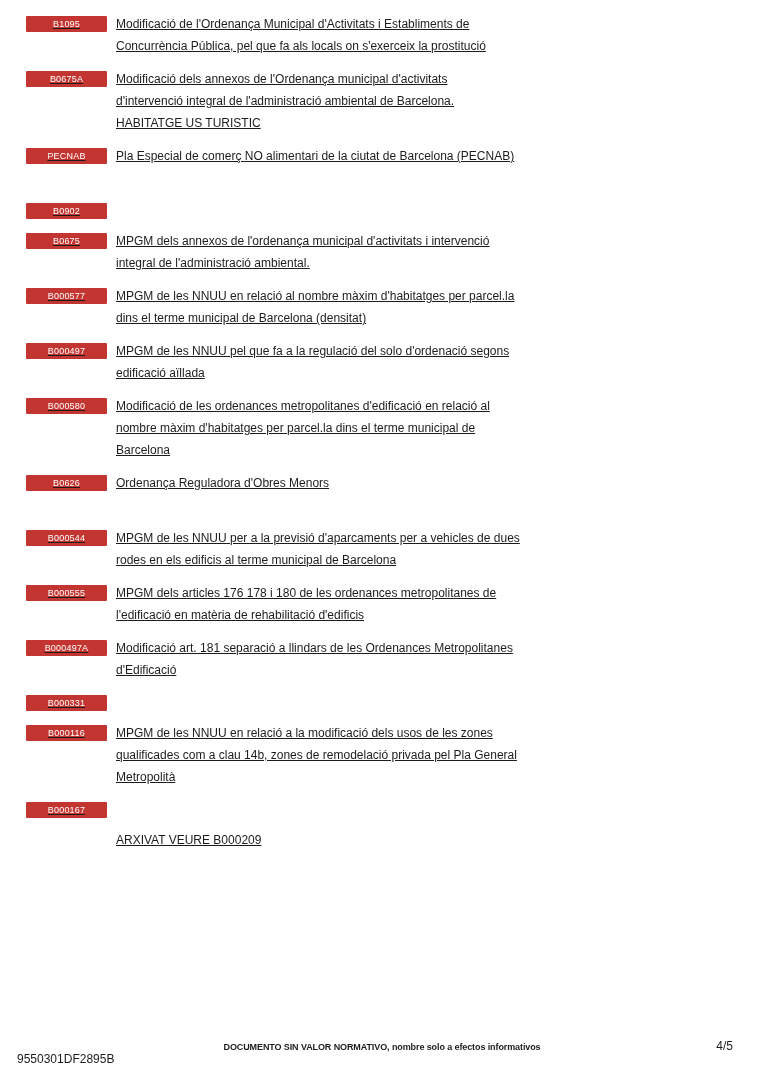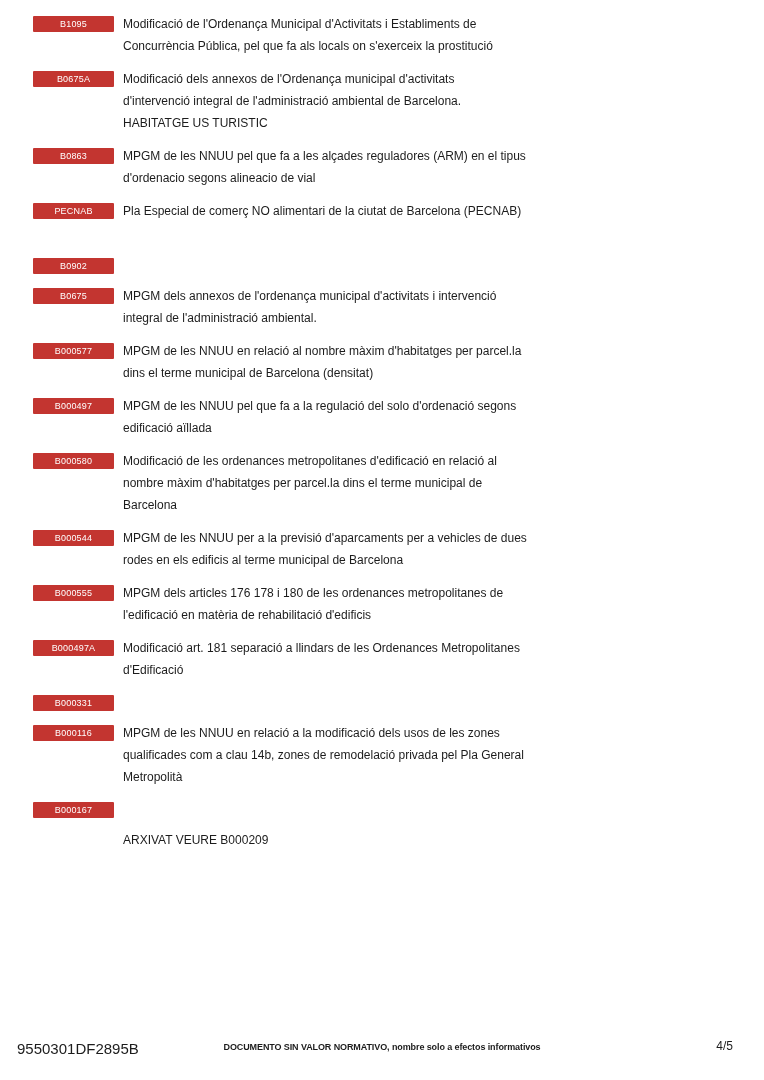--- a/index.html
+++ b/index.html
@@ -13,21 +13,22 @@
     position: relative;
     overflow: hidden;
   }
   .page {
     position: relative;
     width: 764px;
     height: 1080px;
     background: #ffffff;
   }
   .items {
-    padding: 13px 0 0 33px;
+    padding: 13px 0 0 26px;
+    text-decoration: underline;
   }
   .item {
     display: flex;
     align-items: flex-start;
     margin-bottom: 11px;
   }
   .badge {
     box-sizing: border-box;
     width: 81px;
     min-width: 81px;
@@ -57,22 +58,22 @@
   .footer {
     position: absolute;
     left: 0;
     top: 1036px;
     width: 764px;
     height: 24px;
   }
   .footer .ref {
     position: absolute;
     left: 17px;
-    top: 4px;
-    font-size: 15px;
+    top: 16px;
+    font-size: 12px;
   }
   .footer .notice {
     position: absolute;
     left: 50%;
     transform: translateX(-50%);
     top: 6px;
     font-size: 9px;
     font-weight: bold;
     letter-spacing: -0.1px;
     white-space: nowrap;
@@ -96,25 +97,20 @@
 Concurrència Pública, pel que fa als locals on s'exerceix la prostitució</span>
     </div>
 
     <div class="item">
       <span class="badge">B0675A</span>
       <span class="text">Modificació dels annexos de l'Ordenança municipal d'activitats
 d'intervenció integral de l'administració ambiental de Barcelona.
 HABITATGE US TURISTIC</span>
     </div>
 
-    <div class="item">
-      <span class="badge">B0863</span>
-      <span class="text">MPGM de les NNUU pel que fa a les alçades reguladores (ARM) en el tipus
-d'ordenacio segons alineacio de vial</span>
-    </div>
 
     <div class="item">
       <span class="badge">PECNAB</span>
       <span class="text">Pla Especial de comerç NO alimentari de la ciutat de Barcelona (PECNAB)</span>
     </div>
 
     <div class="item">
       <span class="badge">B0902</span>
     </div>
 
@@ -136,20 +132,24 @@
 edificació aïllada</span>
     </div>
 
     <div class="item">
       <span class="badge">B000580</span>
       <span class="text">Modificació de les ordenances metropolitanes d'edificació en relació al
 nombre màxim d'habitatges per parcel.la dins el terme municipal de
 Barcelona</span>
     </div>
 
+    <div class="item">
+      <span class="badge">B0626</span>
+      <span class="text">Ordenança Reguladora d'Obres Menors</span>
+    </div>
 
     <div class="item">
       <span class="badge">B000544</span>
       <span class="text">MPGM de les NNUU per a la previsió d'aparcaments per a vehicles de dues
 rodes en els edificis al terme municipal de Barcelona</span>
     </div>
 
     <div class="item">
       <span class="badge">B000555</span>
       <span class="text">MPGM dels articles 176 178 i 180 de les ordenances metropolitanes de

